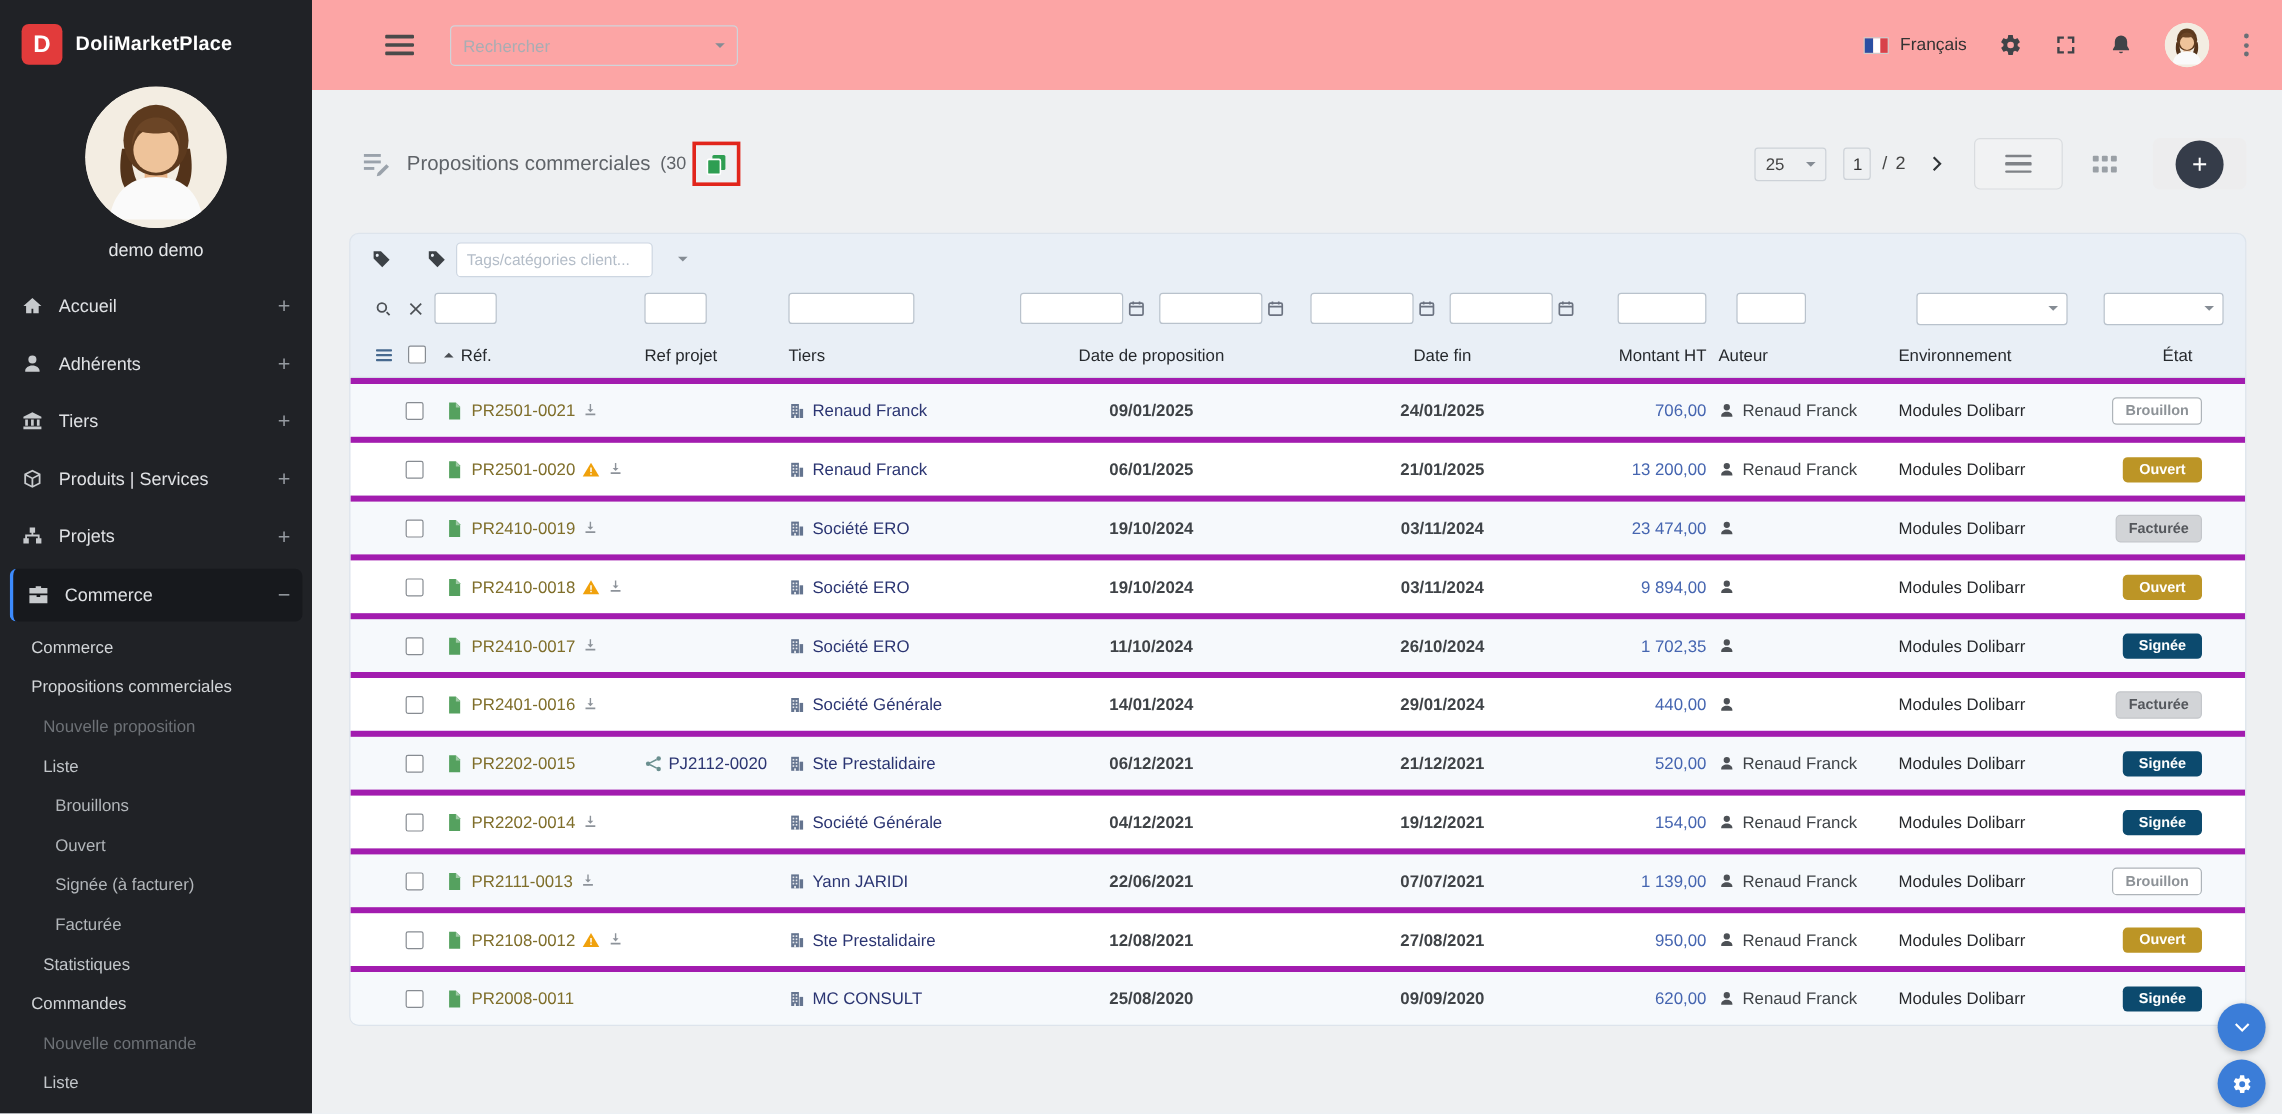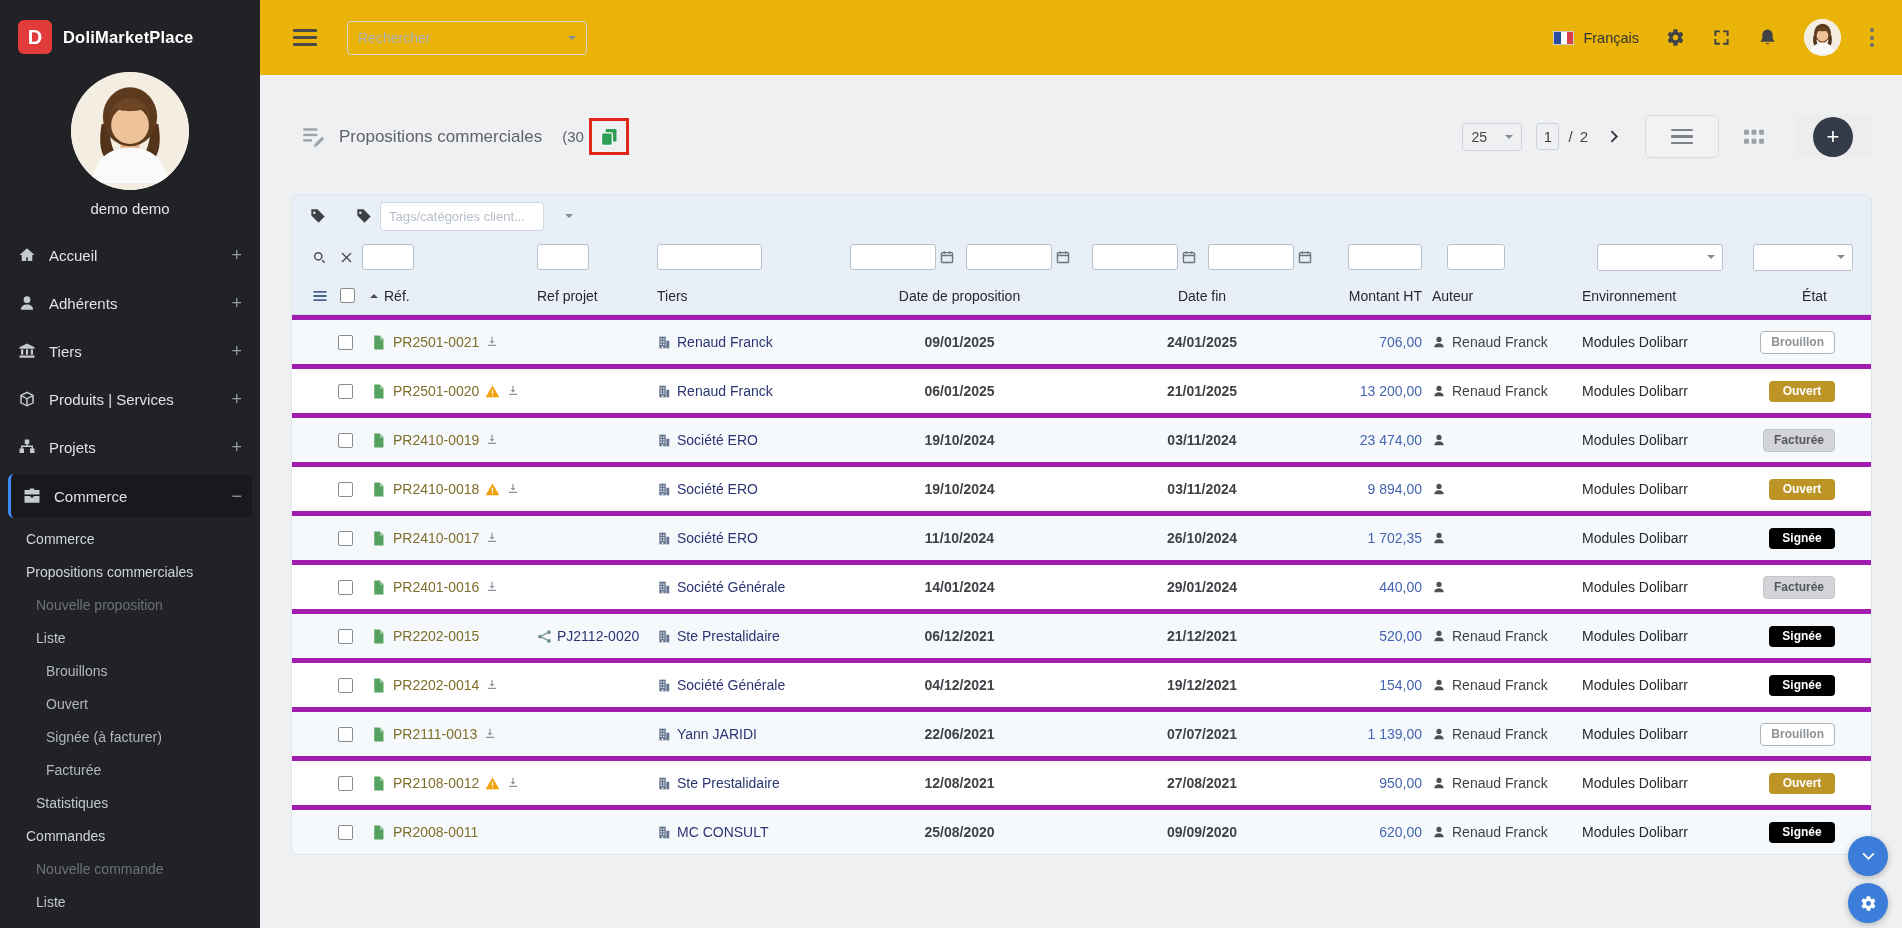--- a/index.html
+++ b/index.html
@@ -25,21 +25,21 @@
   .nav-main .item.active { margin:3px 8px; padding:0 10px 0 12px; height:44px; background:#17191d; border-left:3px solid #3d8bfd; border-radius:6px; }
   .nav-sub { margin-top:4px; }
   .subitem { height:33px; display:flex; align-items:center; font-size:14px; color:#bcc0c4; cursor:pointer; }
   .subitem.lvl-1 { padding-left:26px; color:#d2d5d8; }
   .subitem.lvl-2 { padding-left:36px; color:#c2c6ca; }
   .subitem.lvl-3 { padding-left:46px; color:#b2b6ba; }
   .subitem.muted { color:#6d7176; }
 
   
   .main { margin-left:260px; height:100%; }
-  .topbar { height:75px; background:#eab308; display:flex; align-items:center; padding:0 26px 0 33px; }
+  .topbar { height:75px; background:#fca5a5; display:flex; align-items:center; padding:0 26px 0 61px; }
   .hamburger { width:24px; display:flex; flex-direction:column; gap:4px; cursor:pointer; }
   .hamburger i { height:3px; background:#4a4a4a; border-radius:1px; }
   .search-combo { margin-left:30px; width:240px; height:34px; border:1px solid #cfd4da; border-radius:4px; display:flex; align-items:center; padding:0 10px; cursor:text; }
   .search-combo input { border:none; outline:none; flex:1; font-size:14px; color:#555; font-family:inherit; background:transparent; }
   .search-combo input::placeholder { color:#a8adb3; }
   .caret { width:0; height:0; border:4.5px solid transparent; border-top-color:#858c94; margin-top:4px; }
   .topbar-right { margin-left:auto; display:flex; align-items:center; gap:27px; }
   .lang { display:flex; align-items:center; gap:9px; cursor:pointer; }
   .flag { width:21px; height:14px; display:flex; border:1px solid #ccc; }
   .flag i { flex:1; } .flag .b{background:#2b4ea2;} .flag .w{background:#fff;} .flag .r{background:#d8414a;}
@@ -47,21 +47,21 @@
   .top-ic { width:19px; height:19px; color:#3f4348; cursor:pointer; }
   .avatar-small { width:37px; height:37px; border-radius:50%; overflow:hidden; background:#f3ede2; cursor:pointer; }
   .dots { display:flex; flex-direction:column; gap:3.5px; cursor:pointer; padding:2px; }
   .dots i { width:4px; height:4px; border-radius:50%; background:#696f76; }
 
   
   .content { padding:0 30px 0 31px; }
   .title-row { display:flex; align-items:center; padding:40px 0 36px 9px; }
   .module-ic { width:26px; height:26px; color:#9aa2ab; }
   .page-title { font-size:17px; color:#5f6368; font-weight:500; margin-left:13px; }
-  .count { color:#5f6368; font-size:15px; margin-left:20px; }
+  .count { color:#5f6368; font-size:15px; margin-left:8px; }
   .red-box { margin-left:5px; width:40px; height:37px; border:3px solid #e1251b; display:flex; align-items:center; justify-content:center; }
   .red-box svg { width:20px; height:20px; color:#2e9e52; cursor:pointer; }
   .toolbar { margin-left:auto; display:flex; align-items:center; }
   .pagesize { width:60px; height:28px; border:1px solid #cdd2d8; border-radius:3px; display:flex; align-items:center; padding:0 8px; gap:8px; color:#444; cursor:pointer; justify-content:space-between; }
   .page-cur { width:23px; height:27px; border:1px solid #cdd2d8; border-radius:3px; display:flex; align-items:center; justify-content:center; margin-left:14px; color:#333; }
   .page-sep { margin:0 7px 0 9px; color:#444; font-size:15px; }
   .page-tot { color:#444; font-size:15px; }
   .chev-btn { width:17px; height:17px; color:#2f3337; margin-left:18px; cursor:pointer; }
   .viewbtn { width:74px; height:43px; background:#f1f2f3; border:1px solid #d9dcdf; border-radius:5px; display:flex; align-items:center; justify-content:center; margin-left:22px; cursor:pointer; }
   .viewbtn .lines { width:22px; display:flex; flex-direction:column; gap:4px; }
@@ -123,21 +123,21 @@
   .projwrap { display:flex; align-items:center; gap:5px; }
   .ref-link { color:#7f6e2a; cursor:pointer; }
   .tiers-link { color:#2b3572; font-weight:500; cursor:pointer; white-space:nowrap; }
   .amount-link { color:#4565b0; cursor:pointer; }
   .author-name { color:#3f4347; }
   .c9 { color:#26282b; }
 
   .badge { font-size:12px; font-weight:bold; padding:3.5px 10px; border-radius:4px; min-width:66px; text-align:center; display:inline-block; }
   .badge-draft { background:#fff; color:#8d9297; border:1px solid #aeb4b9; }
   .badge-open { background:#bc9526; color:#fff; }
-  .badge-signed { background:#000000; color:#fff; }
+  .badge-signed { background:#0c4a6e; color:#fff; }
   .badge-billed { background:#d2d4d7; color:#54575c; border:1px solid #c3c6ca; }
 
   
   .fab { position:absolute; right:14px; width:40px; height:40px; border-radius:50%; background:#3b7dd8; color:#fff; display:flex; align-items:center; justify-content:center; cursor:pointer; box-shadow:0 2px 6px rgba(0,0,0,.25); z-index:20; }
   .fab svg { width:17px; height:17px; }
   .fab.f1 { bottom:52px; }
   .fab.f2 { bottom:5px; }
 </style>
 </head>
 <body>

